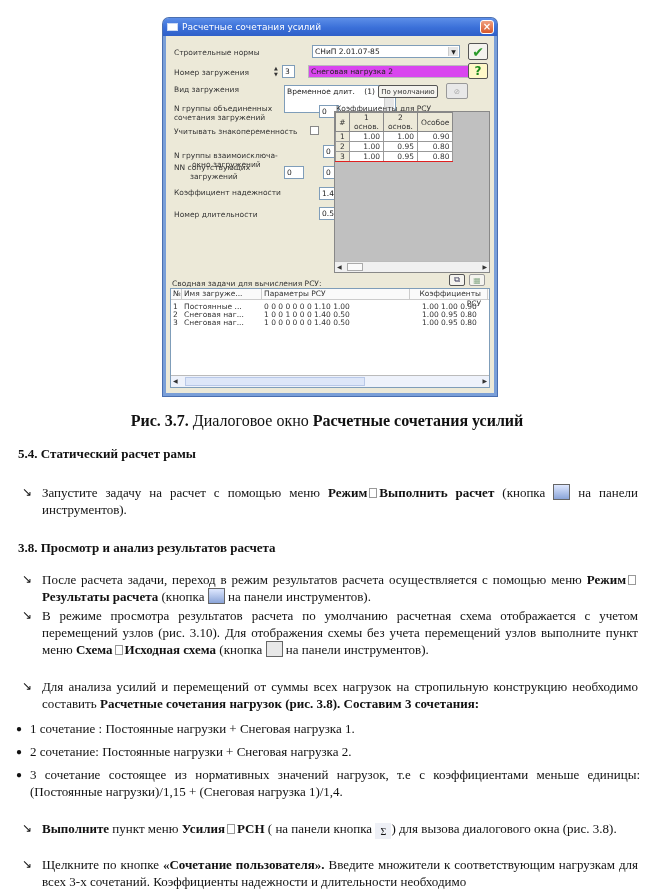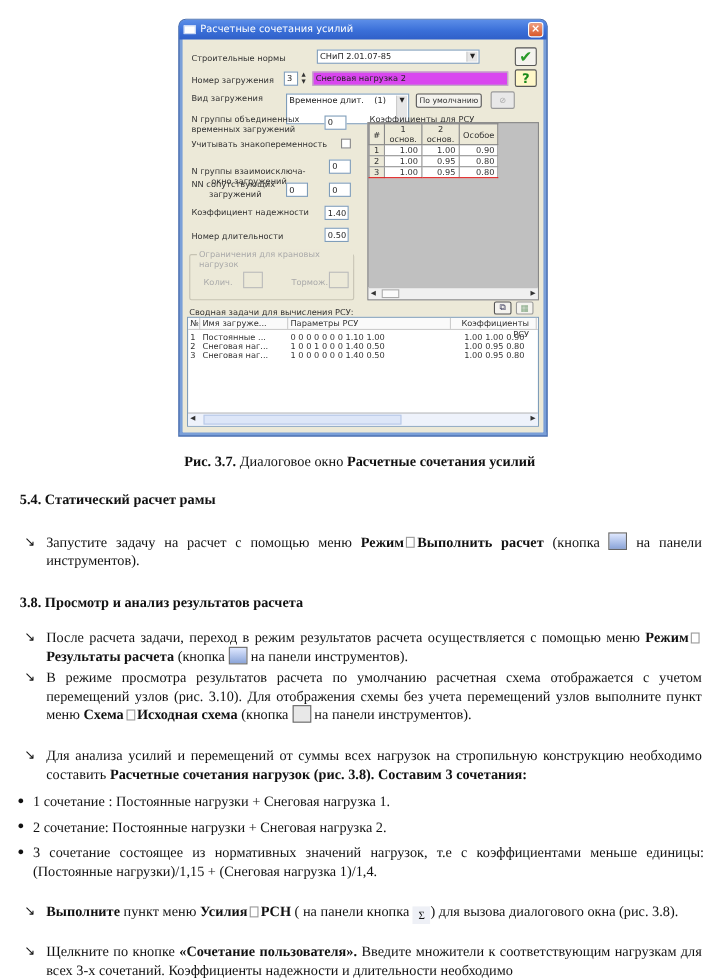--- a/index.html
+++ b/index.html
@@ -22,21 +22,21 @@
   }
   .titlebar .win-icon { width: 11px; height: 8px; background: #fff; border: 1px solid #c9d8f5; margin-right: 4px; }
   .titlebar .close-btn {
     position: absolute; right: 3px; top: 2px; width: 14px; height: 14px;
     background: linear-gradient(#f0a080, #d8582a); border: 1px solid #fff; border-radius: 3px;
     color: #fff; font-size: 10px; line-height: 11px; text-align: center; font-weight: bold;
   }
   .lbl { position: absolute; white-space: nowrap; line-height: 9px; }
   .field {
     position: absolute; background: #fff; border: 1px solid #7f9db9;
-    font-size: 7.5px; padding: 1px 2px; line-height: 9px; color: #222;
+    font-size: 7.5px; padding: 1px 2px; line-height: 9px; color: #222; margin-left: 24px;
   }
   .combo-arrow {
     position: absolute; right: 1px; top: 1px; width: 10px; bottom: 1px;
     background: #e6e6e6; border-left: 1px solid #ccc; font-size: 6px; text-align: center; line-height: 9px;
   }
   .btn {
     position: absolute; background: #f4f3ee; border: 1px solid #555; border-radius: 2px;
     display: flex; align-items: center; justify-content: center;
   }
   .btn-ok { color: #2a9a2a; font-size: 14px; font-weight: bold; }
@@ -68,21 +68,21 @@
     position: absolute; left: 4px; top: 270px; width: 320px; height: 100px;
     background: #fff; border: 1px solid #7f9db9;
   }
   .summary-head { display: flex; height: 11px; border-bottom: 1px solid #ccc; background: #fafafa; line-height: 10px; }
   .summary-head div { border-right: 1px solid #ccc; padding-left: 2px; }
   .summary-row { display: flex; height: 8px; line-height: 8px; }
   .summary-row div { padding-left: 2px; white-space: nowrap; overflow: hidden; }
   .c1 { width: 11px; } .c2 { width: 80px; } .c3 { width: 148px; } .c4 { width: 78px; }
 
   
-  .caption { position: absolute; top: 412px; left: 0; width: 654px; text-align: center; font-size: 13px; }
+  .caption { position: absolute; top: 412px; left: 0; width: 654px; text-align: center; font-size: 16px; }
   .h { position: absolute; left: 18px; font-size: 13px; font-weight: bold; }
   .para { position: absolute; left: 42px; width: 596px; font-size: 13px; line-height: 17px; text-align: justify; }
   .arrow-bullet { position: absolute; left: 22px; font-size: 12px; }
   .dot-bullet { position: absolute; left: 16px; font-size: 10px; }
   .inline-icon {
     display: inline-block; width: 17px; height: 16px; vertical-align: -3px;
     border: 1px solid #666; background: linear-gradient(#dfe8ff, #8aa4d8);
   }
   .sym-box { display: inline-block; width: 8px; height: 10px; border: 1px solid #999; vertical-align: -1px; margin: 0 2px; }
   b { font-weight: bold; }
@@ -118,21 +118,21 @@
   <div class="field" style="left:94px;top:67px;width:112px;height:28px">
     <span style="white-space:pre">Временное длит.    (1)</span>
     <span class="combo-arrow">▼</span>
   </div>
   <div class="btn" style="left:212px;top:67px;width:60px;height:13px;font-size:7px">По умолчанию</div>
   <div class="btn" style="left:280px;top:65px;width:22px;height:16px;background:#e8e8e8;border-color:#999;color:#aaa">
     <span>⊘</span>
   </div>
 
   <span class="lbl" style="left:8px;top:86px">
-    <span>N группы объединенных</span><br><span>временных загружений</span>
+    <span>N группы объединенных</span><br><span>сочетания загружений</span>
   </span>
   <div class="field" style="left:129px;top:87px;width:20px;height:13px">0</div>
 
   <span class="lbl" style="left:8px;top:109px">Учитывать знакопеременность</span>
   <div class="checkbox" style="left:144px;top:108px"></div>
 
   <span class="lbl" style="left:8px;top:133px">
     <span>N группы взаимоисключа-</span><br><span style="padding-left:18px">окно загружений</span>
   </span>
   <div class="field" style="left:133px;top:127px;width:20px;height:13px">0</div>
@@ -142,27 +142,20 @@
   </span>
   <div class="field" style="left:94px;top:148px;width:20px;height:13px">0</div>
   <div class="field" style="left:133px;top:148px;width:20px;height:13px">0</div>
 
   <span class="lbl" style="left:8px;top:170px">Коэффициент надежности</span>
   <div class="field" style="left:129px;top:169px;width:22px;height:13px">1.40</div>
 
   <span class="lbl" style="left:8px;top:192px">Номер длительности</span>
   <div class="field" style="left:129px;top:189px;width:22px;height:13px">0.50</div>
 
-  <div class="group disabled" style="left:6px;top:213px;width:150px;height:42px">
-    <span class="group-title">Ограничения для крановых нагрузок</span>
-    <span class="lbl" style="left:12px;top:20px">Колич.</span>
-    <div class="field" style="left:48px;top:15px;width:18px;height:15px;background:#ece9d8;border-color:#bbb"></div>
-    <span class="lbl" style="left:92px;top:20px">Тормож.</span>
-    <div class="field" style="left:126px;top:15px;width:18px;height:15px;background:#ece9d8;border-color:#bbb"></div>
-  </div>
 
   <span class="lbl" style="left:170px;top:86px">Коэффициенты для РСУ</span>
   <div class="grid-panel">
     <table class="grid">
       <tbody>
           <tr>
         <th style="width:14px">#</th>
         <th style="width:34px">1 основ.</th>
         <th style="width:34px">2 основ.</th>
         <th style="width:34px">Особое</th>

